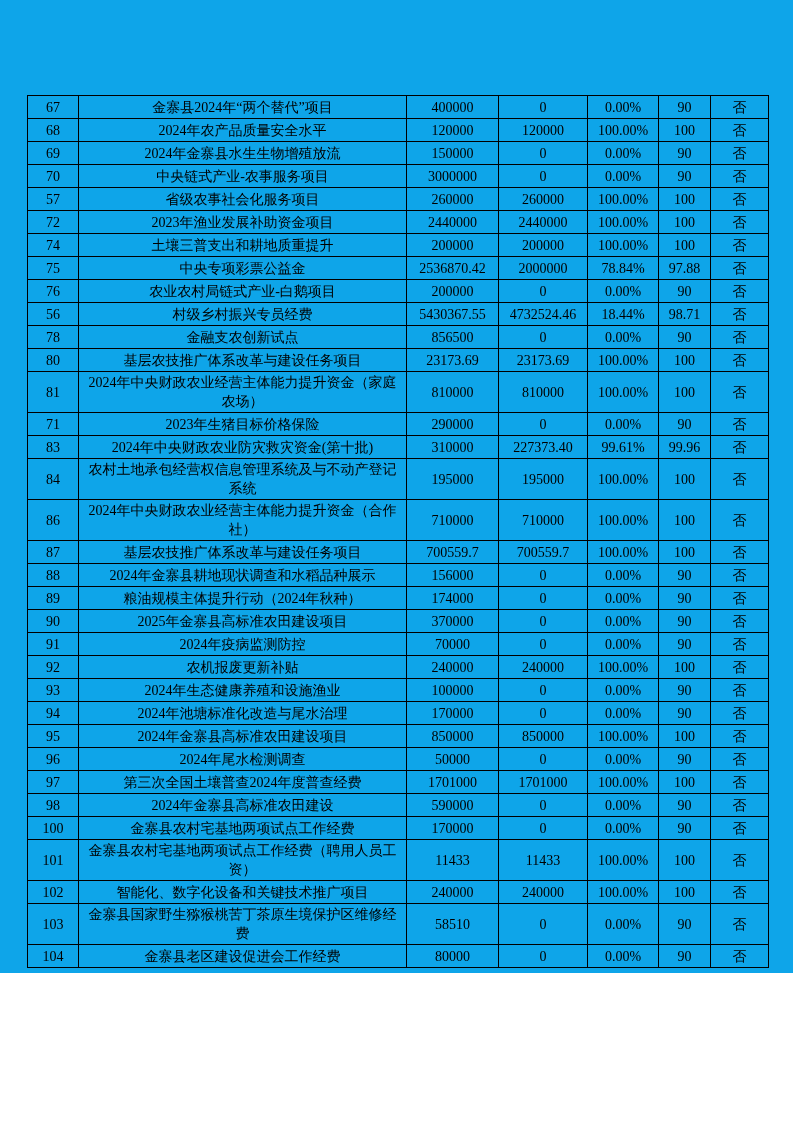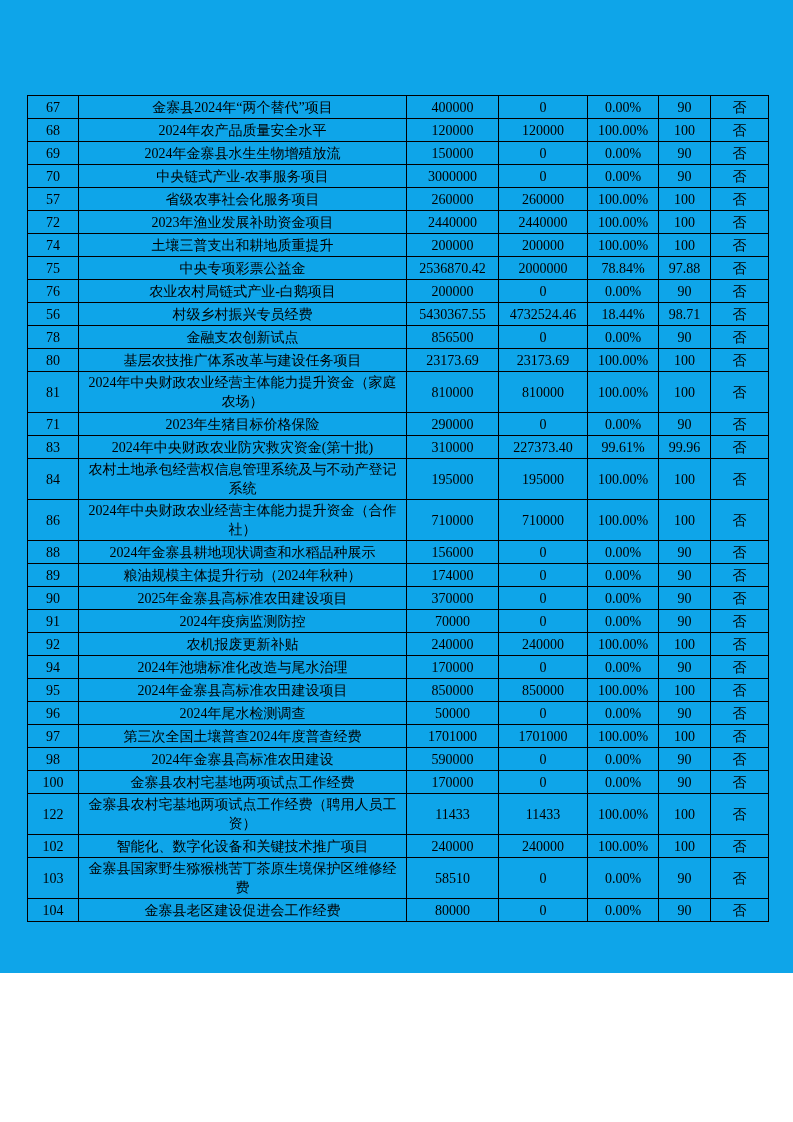--- a/index.html
+++ b/index.html
@@ -208,20 +208,29 @@
         <tr>
           <td class="col-no">86</td>
           <td class="col-project_name">2024年中央财政农业经营主体能力提升资金（合作社）</td>
           <td class="col-budget_amount">710000</td>
           <td class="col-spent_amount">710000</td>
           <td class="col-completion_rate">100.00%</td>
           <td class="col-score">100</td>
           <td class="col-flag">否</td>
         </tr>
         <tr>
+          <td class="col-no">87</td>
+          <td class="col-project_name">基层农技推广体系改革与建设任务项目</td>
+          <td class="col-budget_amount">700559.7</td>
+          <td class="col-spent_amount">700559.7</td>
+          <td class="col-completion_rate">100.00%</td>
+          <td class="col-score">100</td>
+          <td class="col-flag">否</td>
+        </tr>
+        <tr>
           <td class="col-no">88</td>
           <td class="col-project_name">2024年金寨县耕地现状调查和水稻品种展示</td>
           <td class="col-budget_amount">156000</td>
           <td class="col-spent_amount">0</td>
           <td class="col-completion_rate">0.00%</td>
           <td class="col-score">90</td>
           <td class="col-flag">否</td>
         </tr>
         <tr>
           <td class="col-no">89</td>
@@ -253,20 +262,29 @@
         <tr>
           <td class="col-no">92</td>
           <td class="col-project_name">农机报废更新补贴</td>
           <td class="col-budget_amount">240000</td>
           <td class="col-spent_amount">240000</td>
           <td class="col-completion_rate">100.00%</td>
           <td class="col-score">100</td>
           <td class="col-flag">否</td>
         </tr>
         <tr>
+          <td class="col-no">93</td>
+          <td class="col-project_name">2024年生态健康养殖和设施渔业</td>
+          <td class="col-budget_amount">100000</td>
+          <td class="col-spent_amount">0</td>
+          <td class="col-completion_rate">0.00%</td>
+          <td class="col-score">90</td>
+          <td class="col-flag">否</td>
+        </tr>
+        <tr>
           <td class="col-no">94</td>
           <td class="col-project_name">2024年池塘标准化改造与尾水治理</td>
           <td class="col-budget_amount">170000</td>
           <td class="col-spent_amount">0</td>
           <td class="col-completion_rate">0.00%</td>
           <td class="col-score">90</td>
           <td class="col-flag">否</td>
         </tr>
         <tr>
           <td class="col-no">95</td>
@@ -307,21 +325,21 @@
         <tr>
           <td class="col-no">100</td>
           <td class="col-project_name">金寨县农村宅基地两项试点工作经费</td>
           <td class="col-budget_amount">170000</td>
           <td class="col-spent_amount">0</td>
           <td class="col-completion_rate">0.00%</td>
           <td class="col-score">90</td>
           <td class="col-flag">否</td>
         </tr>
         <tr>
-          <td class="col-no">122</td>
+          <td class="col-no">101</td>
           <td class="col-project_name">金寨县农村宅基地两项试点工作经费（聘用人员工资）</td>
           <td class="col-budget_amount">11433</td>
           <td class="col-spent_amount">11433</td>
           <td class="col-completion_rate">100.00%</td>
           <td class="col-score">100</td>
           <td class="col-flag">否</td>
         </tr>
         <tr>
           <td class="col-no">102</td>
           <td class="col-project_name">智能化、数字化设备和关键技术推广项目</td>

